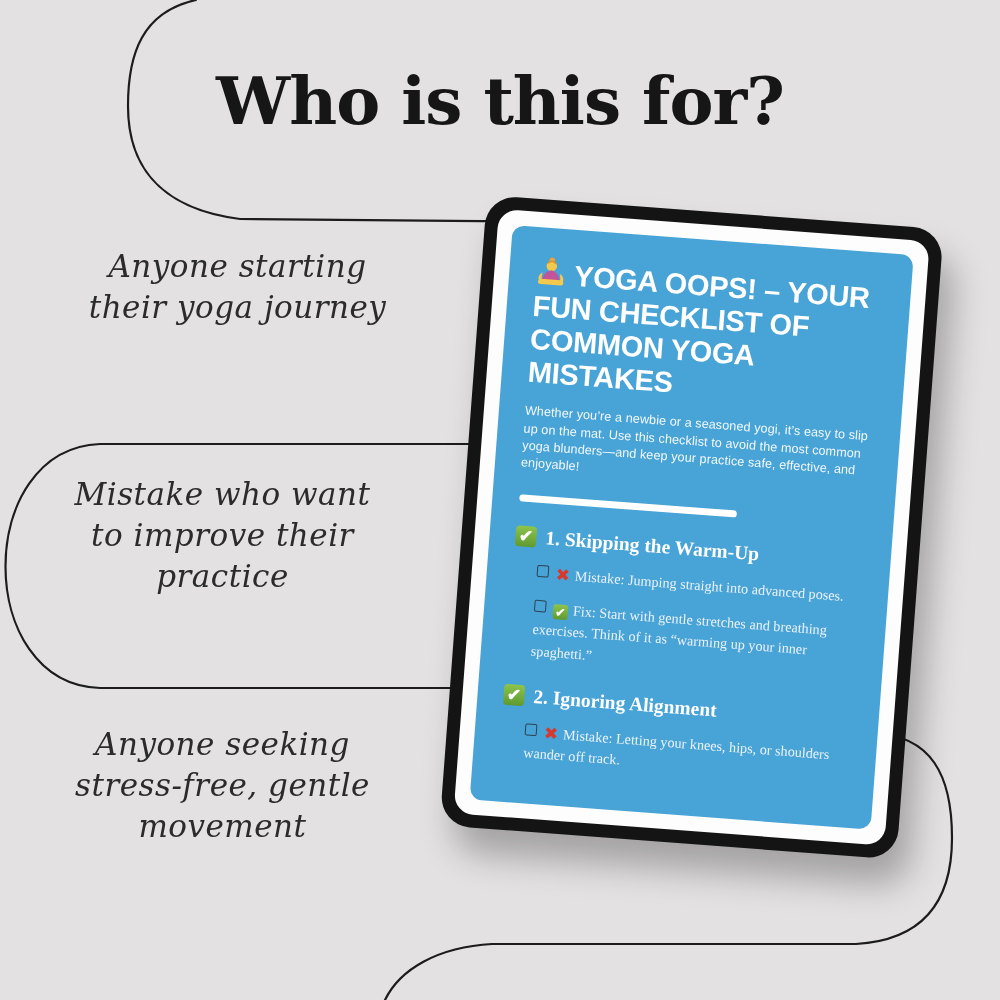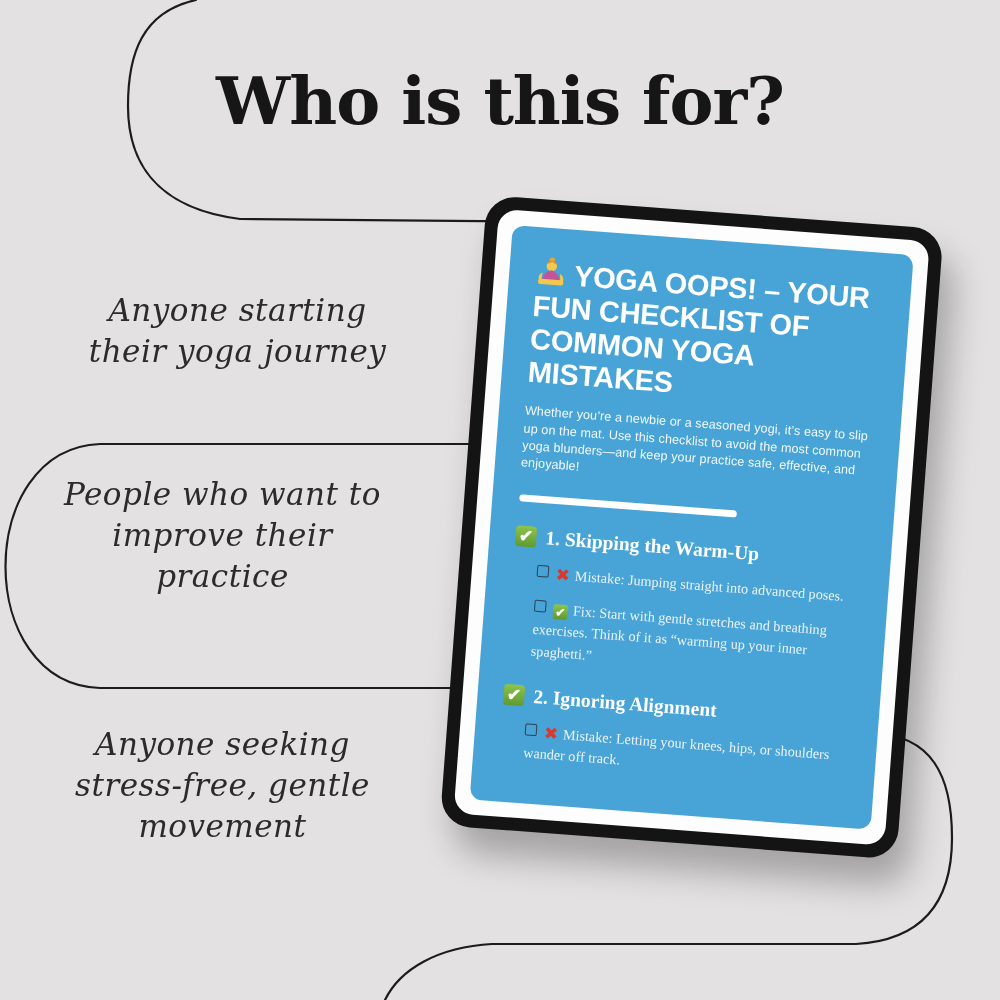--- a/index.html
+++ b/index.html
@@ -17,21 +17,21 @@
     text-align:center;margin:0;
     font-family:"DejaVu Serif", serif;font-weight:700;
     font-size:66px;letter-spacing:-1px;color:#161616;
   }
   
   .note{
     position:absolute;z-index:2;text-align:center;
     font-family:"DejaVu Serif", serif;font-style:italic;
     font-size:31px;line-height:1.32;color:#2b2b2b;letter-spacing:.5px;
   }
-  .note-1{left:80px;top:246px;width:315px;margin-top:44px;}
+  .note-1{left:80px;top:246px;width:315px;}
   .note-2{left:60px;top:474px;width:325px;}
   .note-3{left:40px;top:724px;width:365px;}
   
   .card{
     position:absolute;z-index:3;left:487px;top:195px;width:458px;height:632px;
     transform:rotate(4.3deg);transform-origin:0 0;
     background:#141414;border-radius:30px;padding:13px;box-sizing:border-box;
     box-shadow:14px 26px 34px rgba(0,0,0,.28);
   }
   .card-frame{
@@ -86,21 +86,21 @@
 
 <svg class="decor" viewBox="0 0 1000 1000">
   <path d="M 196 0 C 142 12 128 54 128 106 C 128 160 154 208 240 219 L 690 223"></path>
   <path d="M 690 444 L 100 444 C -26 449 -26 684 100 688 L 690 688"></path>
   <path d="M 600 733 L 872 733 C 932 735 952 776 952 838 C 952 900 924 940 856 944 L 492 944 C 438 947 400 969 385 1000"></path>
 </svg>
 
 <h1 class="page-title">Who is this for?</h1>
 
 <div class="note note-1">Anyone starting their yoga journey</div>
-<div class="note note-2">People who want to improve their practice</div>
+<div class="note note-2">Mistake who want to improve their practice</div>
 <div class="note note-3">Anyone seeking stress-free, gentle movement</div>
 
 <div class="card">
   <div class="card-frame">
     <div class="card-page">
 
       <h2 class="card-heading">
         <span class="yoga-emoji">
           <svg viewBox="0 0 34 34" width="32" height="32">
             <circle cx="17" cy="4.5" r="3" fill="#e8a33d"></circle>

